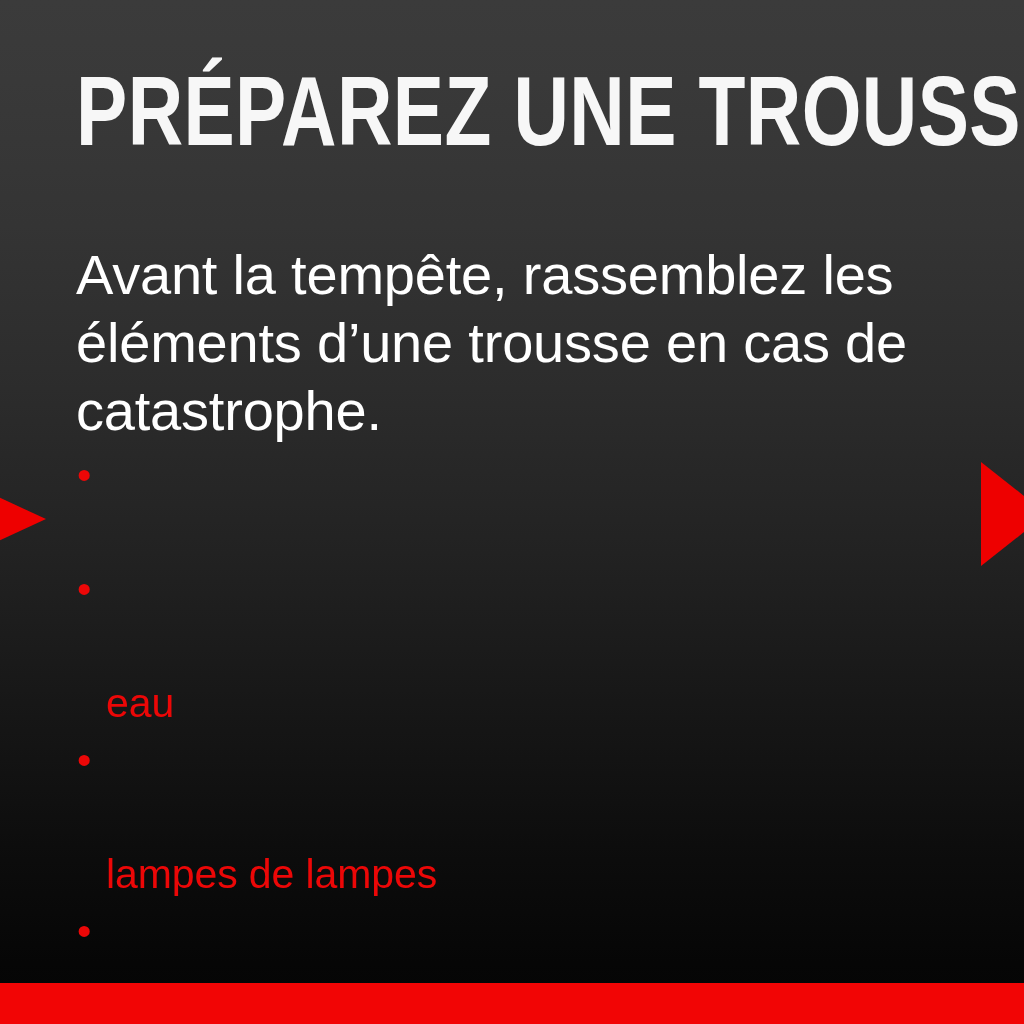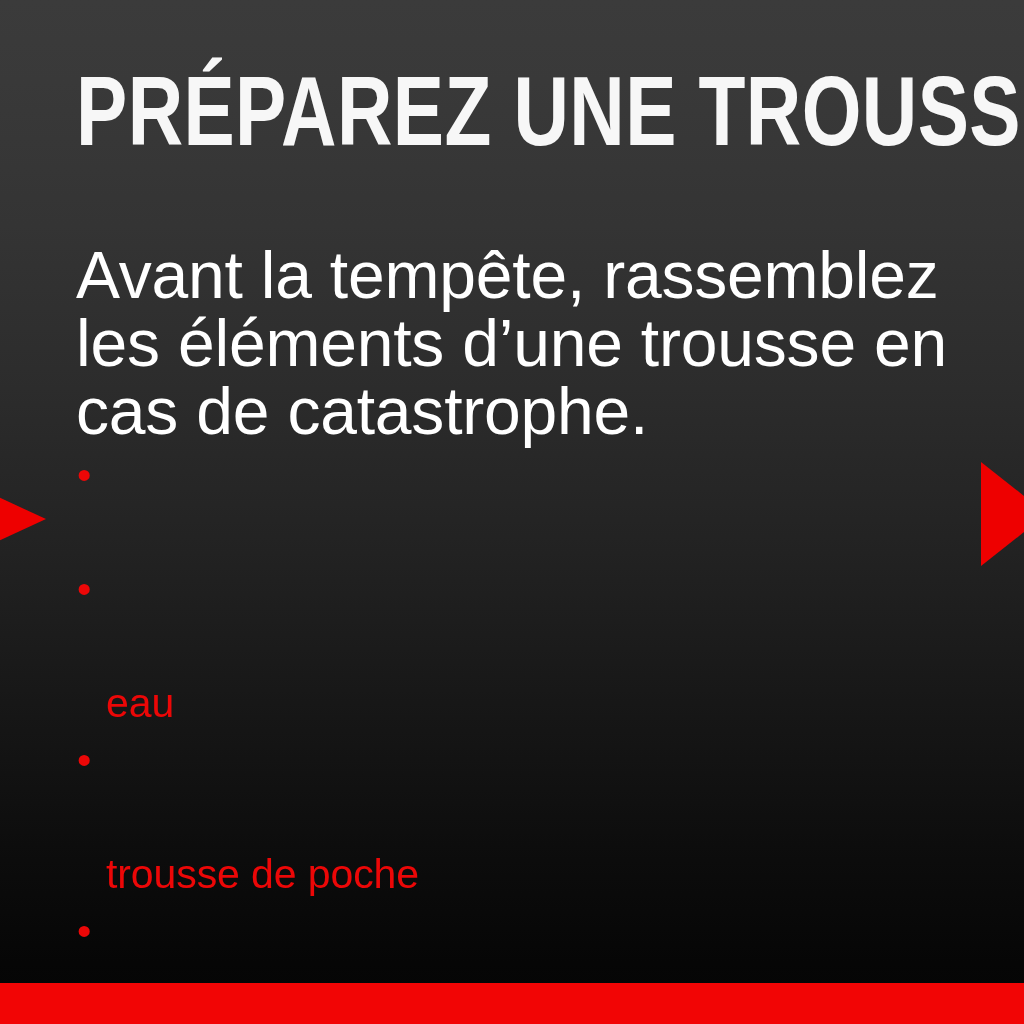--- a/index.html
+++ b/index.html
@@ -53,21 +53,21 @@
   }
 
   
   .intro {
     position: absolute;
     left: 76px;
     top: 241px;
     width: 900px;
     margin: 0;
     color: #ffffff;
-    font-size: 66px;
+    font-size: 56px;
     line-height: 68px;
     font-weight: 400;
     letter-spacing: -0.2px;
   }
 
   
   .kit-list {
     position: absolute;
     left: 76px;
     top: 447px;
@@ -147,21 +147,21 @@
   <ul class="kit-list">
     <li class="kit-item">
       <span class="dot">•</span>
     </li>
     <li class="kit-item">
       <span class="dot">•</span>
       <span>eau</span>
     </li>
     <li class="kit-item">
       <span class="dot">•</span>
-      <span>trousse de poche</span>
+      <span>lampes de lampes</span>
     </li>
     <li class="kit-item">
       <span class="dot">•</span>
       
     </li>
 
   </ul>
 
   <div class="tri tri-left"></div>
   <div class="tri tri-right"></div>

